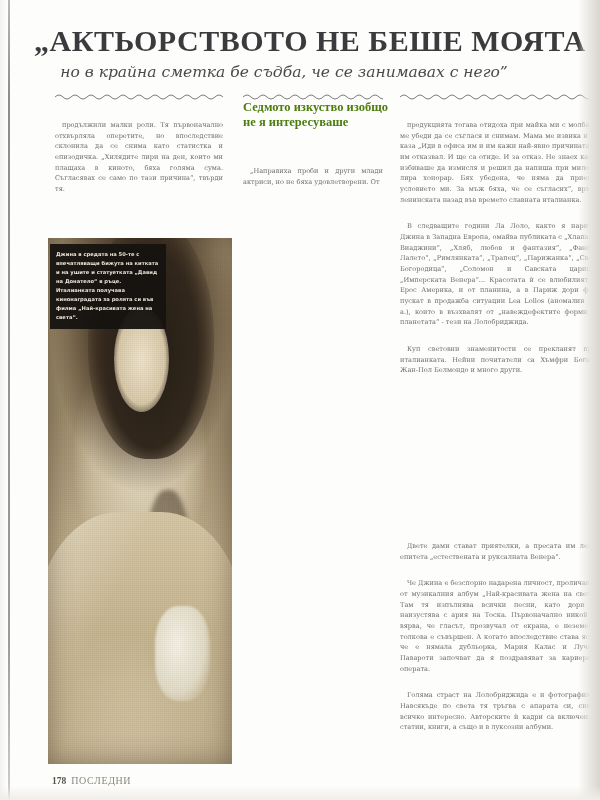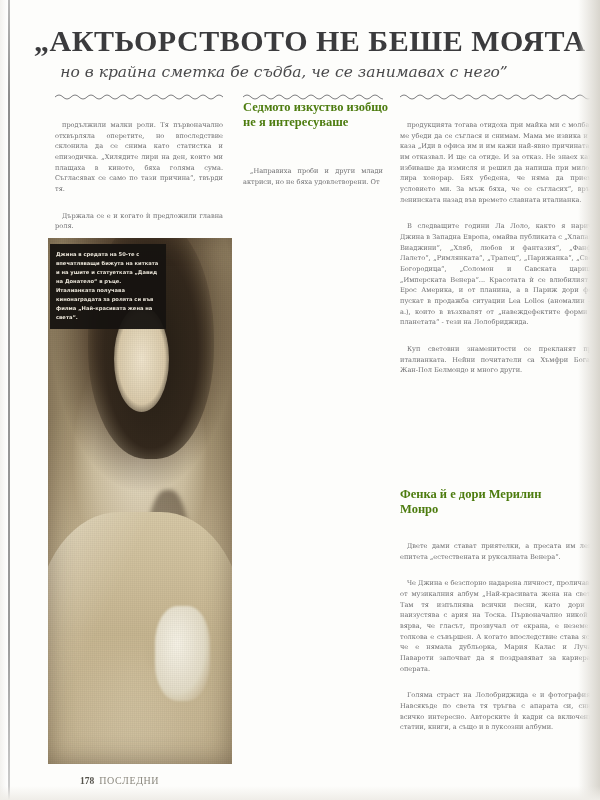--- a/index.html
+++ b/index.html
@@ -195,21 +195,20 @@
     display: flex;
     align-items: baseline;
     gap: 5px;
     color: #6d6a62;
   }
   #footer-page-number {
     font-family: "Liberation Serif", serif;
     font-weight: bold;
     font-size: 9.5px;
     color: #55534c;
-    margin-left: 28px;
   }
   #footer-masthead {
     font-family: "Liberation Serif", serif;
     font-size: 10px;
     letter-spacing: 0.6px;
     color: #8b887e;
     filter: blur(0.3px);
   }
 </style>
 </head>
@@ -236,35 +235,33 @@
     </svg>
   </div>
   <div class="wavy" style="left:400px; top:92px; width:200px;">
     <svg width="200" height="9" viewBox="0 0 200 9" preserveAspectRatio="none">
       <path d="M0,5 q4,-4 8,0 t8,0 t8,0 t8,0 t8,0 t8,0 t8,0 t8,0 t8,0 t8,0 t8,0 t8,0 t8,0 t8,0 t8,0 t8,0 t8,0 t8,0 t8,0 t8,0 t8,0 t8,0 t8,0 t8,0 t8,0" fill="none" stroke="#7d7d80" stroke-width="1"></path>
     </svg>
   </div>
 
   <div class="col" id="col-left">
     <p>продължили малки роли. Тя първоначално отхвърляла оперетите, но впоследствие склонила да се снима като статистка и епизодичка. „Хилядите лири на ден, които ми плащаха в киното, бяха голяма сума. Съгласявах се само по тази причина“, твърди тя.</p>
-    <p>Държала се е и когато ѝ предложили главна роля.</p>
   </div>
 
   <div class="sect-head" id="mid-heading">Седмото изкуство изобщо не я интересуваше</div>
   <div class="col" id="col-mid">
     <p>„Направиха проби и други млади актриси, но не бяха удовлетворени. От</p>
   </div>
 
   <div class="col" id="col-right">
     <p>продукцията тогава отидоха при майка ми с молба да ме убеди да се съглася и снимам. Мама ме извика и ми каза „Иди в офиса им и им кажи най-явно причината си им отказвал. И ще са отиде. И за отказ. Не знаех какво избиваше да измисля и решил да напиша при мило от лира хонорар. Бях убедена, че няма да приемат условието ми. За мъж бяха, че се съгласих“, връща ленинската назад във времето славната италианка.</p>
     <p>В следващите години Ла Лоло, както я наричат Джина в Западна Европа, омайва публиката с „Хлапаци! Виаджини“, „Хляб, любов и фантазия“, „Фанфан Лалето“, „Римлянката“, „Трапец“, „Парижанка“, „Света Богородица“, „Соломон и Савската царица“, „Имперската Венера“... Красотата ѝ се влюбилият от Ерос Америка, и от планина, а в Париж дори фото пускат в продажба ситуации Lea Lollos (аномалии - б. а.), които в възхвалят от „навеждефектите форми на планетата“ - тези на Лолобриджида.</p>
     <p>Куп световни знаменитости се прекланят пред италианката. Нейни почитатели са Хъмфри Богарт, Жан-Пол Белмондо и много други.</p>
   </div>
 
-  <div class="sect-head" id="right-heading">Фенка й е дори Мерилин Монро</div>
   <div class="col" id="col-right-2">
     <p>Двете дами стават приятелки, а пресата им лепва епитета „естествената и руксалната Венера“.</p>
     <p>Че Джина е безспорно надарена личност, проличава и от музикалния албум „Най-красивата жена на света“. Там тя изпълнява всички песни, като дори се наизустява с ария на Тоска. Първоначално никой не вярва, че гласът, прозвучал от екрана, е неземен - толкова е съвършен. А когато впоследствие става ясно, че е нямала дубльорка, Мария Калас и Лучано Павароти започват да я поздравяват за кариера в операта.</p>
     <p>Голяма страст на Лолобриджида е и фотографията. Навсякъде по света тя тръгва с апарата си, снима всичко интересно. Авторските ѝ кадри са включени в статии, книги, а също и в луксозни албуми.</p>
   </div>
 
   <div id="photo">
     <div id="photo-bg"></div>
     <div id="photo-hair"></div>
     <div id="photo-face"></div>

